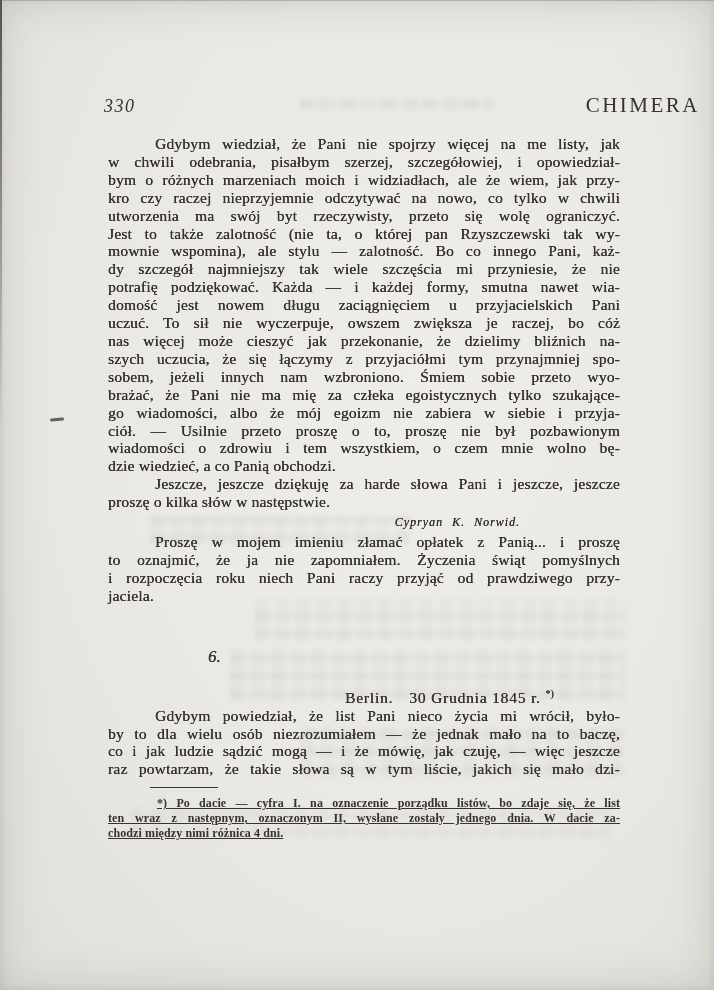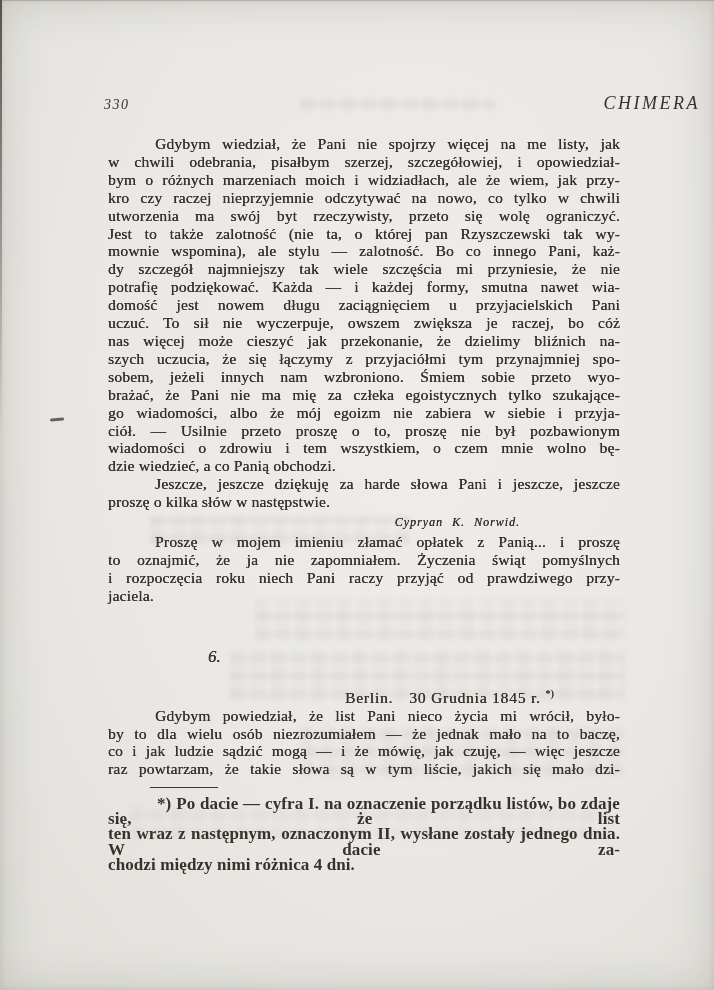--- a/index.html
+++ b/index.html
@@ -24,43 +24,43 @@
   .mark-dash{position:absolute;left:50px;top:418px;width:14px;height:3px;
     background:#44403a;border-radius:2px;transform:rotate(-4deg);opacity:.8;}
   
   .ghost{position:absolute;filter:blur(2px);opacity:.55;pointer-events:none;
     background:
       repeating-linear-gradient(0deg, rgba(255,255,255,0) 0 3px, rgba(112,106,95,0.10) 5px 11px, rgba(255,255,255,0) 13px 18px),
       repeating-linear-gradient(90deg, rgba(112,106,95,0.07) 0 13px, rgba(255,255,255,0) 13px 21px, rgba(112,106,95,0.05) 21px 34px, rgba(255,255,255,0) 34px 41px);}
   
   .pagehead{position:absolute;left:104px;top:93px;width:596px;display:flex;
     justify-content:space-between;align-items:baseline;}
-  .pagenum{font-style:italic;font-size:14px;letter-spacing:1.5px;}
-  .journal{font-style:italic;font-size:18px;letter-spacing:2.5px;font-weight:400;}
+  .pagenum{font-style:italic;font-size:18px;letter-spacing:1.5px;}
+  .journal{font-size:21px;letter-spacing:2.5px;font-weight:400;}
   
   .textblock{position:absolute;left:108px;top:135px;width:512px;
     font-size:15.5px;line-height:17.9px;letter-spacing:0.2px;
     text-shadow:0.2px 0 0 currentColor;}
   .tline{white-space:normal;}
   .jline{text-align:justify;text-align-last:justify;}
   .lline{text-align:left;}
   .ind{text-indent:47px;}
   .signature{margin-top:1px;text-align:right;padding-right:100px;
     font-style:italic;font-size:12px;line-height:20px;letter-spacing:1px;word-spacing:5px;}
   .postscript{margin-top:1px;}
   .section-num{margin-top:43px;padding-left:100px;font-style:italic;
     font-size:16.5px;line-height:18px;}
   .dateline{margin-top:19px;padding-left:237px;font-size:15.5px;line-height:18px;
     letter-spacing:0.8px;}
   .dateline .dgap{display:inline-block;width:16px;}
   .dateline sup{font-size:10px;vertical-align:6px;letter-spacing:0;}
   .fn-rule{margin-top:9px;margin-left:42px;width:68px;border:0;
     border-top:1.6px solid #3c3831;}
-  .footnote{margin-top:2px;font-size:17px;line-height:15.2px;font-weight:700;
-    letter-spacing:0.1px;text-shadow:none;}
+  .footnote{margin-top:2px;font-size:12px;line-height:15.2px;font-weight:700;
+    letter-spacing:0.1px;text-shadow:none;text-decoration:underline;}
   .footnote .ind{text-indent:49px;}
 </style>
 </head>
 <body>
 
 <div class="page">
 
   <div class="edge-left"></div>
   <div class="edge-top"></div>
 

